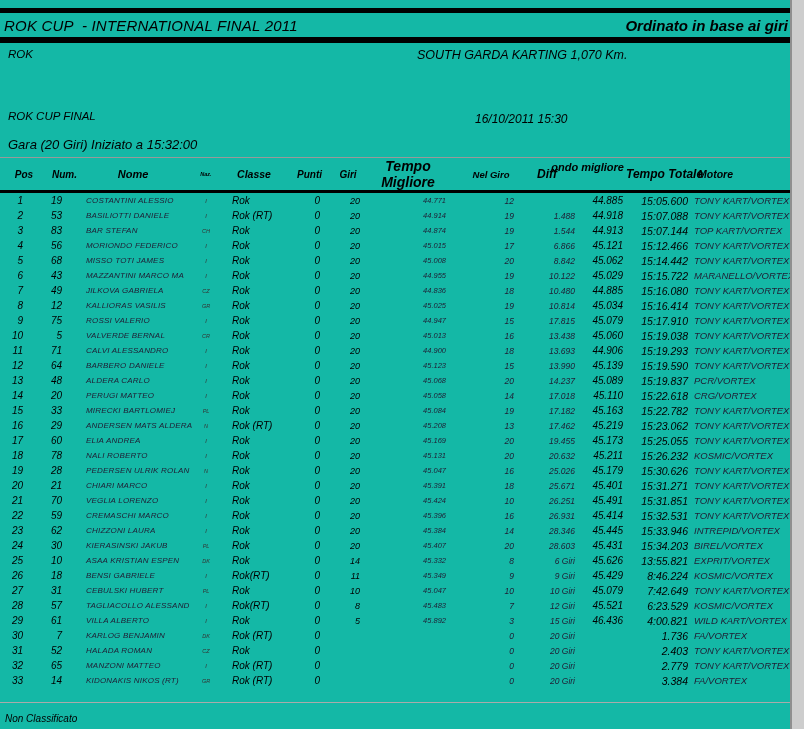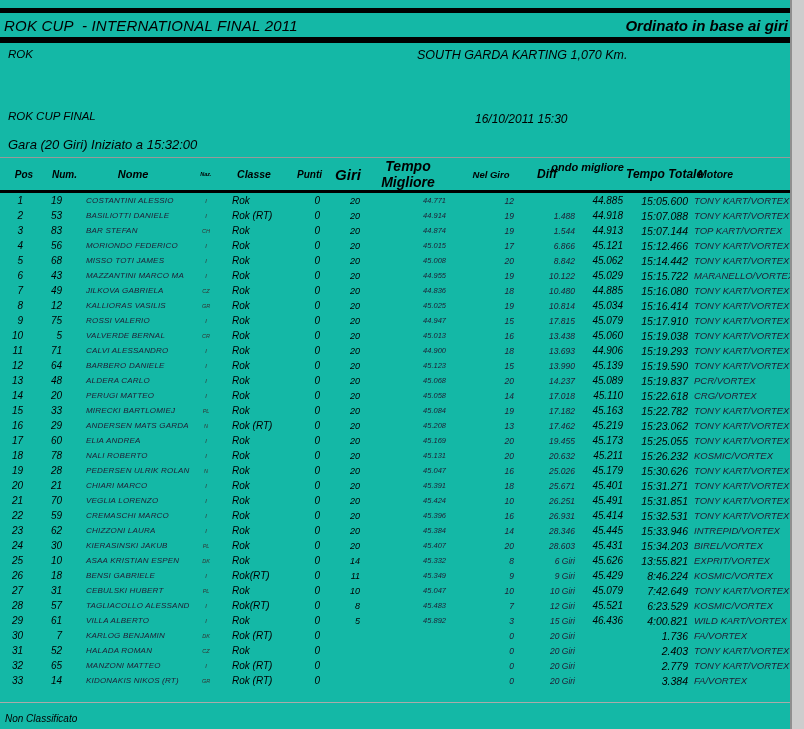--- a/index.html
+++ b/index.html
@@ -31,21 +31,21 @@
   thead th{border-top:1px solid #999;border-bottom:3px solid #000;height:20px;
            font-weight:bold;vertical-align:middle;padding:0;font-size:10px;overflow:visible;}
   tbody td{height:15px;padding:0;vertical-align:middle;overflow:hidden;white-space:nowrap;}
 
   th.c0{text-align:center;padding-left:12px;}
   th.c1{text-align:center;padding-left:16px;}
   th.c2{text-align:center;font-size:11px;}
   th.c3{text-align:center;font-size:5.5px;}
   th.c4{text-align:center;font-size:10.5px;}
   th.c5{text-align:right;}
-  th.c6{text-align:center;padding-left:10px;font-size:15px;}
+  th.c6{text-align:center;padding-left:10px;font-size:10px;}
   th.c7{text-align:center;font-size:14px;}
   th.c8{text-align:center;padding-left:14px;font-size:9.5px;}
   th.c9{text-align:center;font-size:12px;}
   th.c10{position:relative;font-size:11px;}
   th.c10 span{position:absolute;right:2px;top:3px;white-space:nowrap;}
   th.c11{text-align:center;font-size:12px;white-space:nowrap;}
   th.c12{text-align:left;padding-left:4px;font-size:10.5px;}
 
   td.c0{font-size:10px;text-align:right;padding-right:13px;}
   td.c1{font-size:10px;text-align:right;padding-right:8px;}
@@ -352,21 +352,21 @@
             <td class="c7">45.084</td>
             <td class="c8">19</td>
             <td class="c9">17.182</td>
             <td class="c10">45.163</td>
             <td class="c11">15:22.782</td>
             <td class="c12">TONY KART/VORTEX</td>
           </tr>
           <tr>
             <td class="c0">16</td>
             <td class="c1">29</td>
-            <td class="c2">ANDERSEN MATS GARDA</td>
+            <td class="c2">ANDERSEN MATS ALDERA</td>
             <td class="c3">N</td>
             <td class="c4">Rok (RT)</td>
             <td class="c5">0</td>
             <td class="c6">20</td>
             <td class="c7">45.208</td>
             <td class="c8">13</td>
             <td class="c9">17.462</td>
             <td class="c10">45.219</td>
             <td class="c11">15:23.062</td>
             <td class="c12">TONY KART/VORTEX</td>

